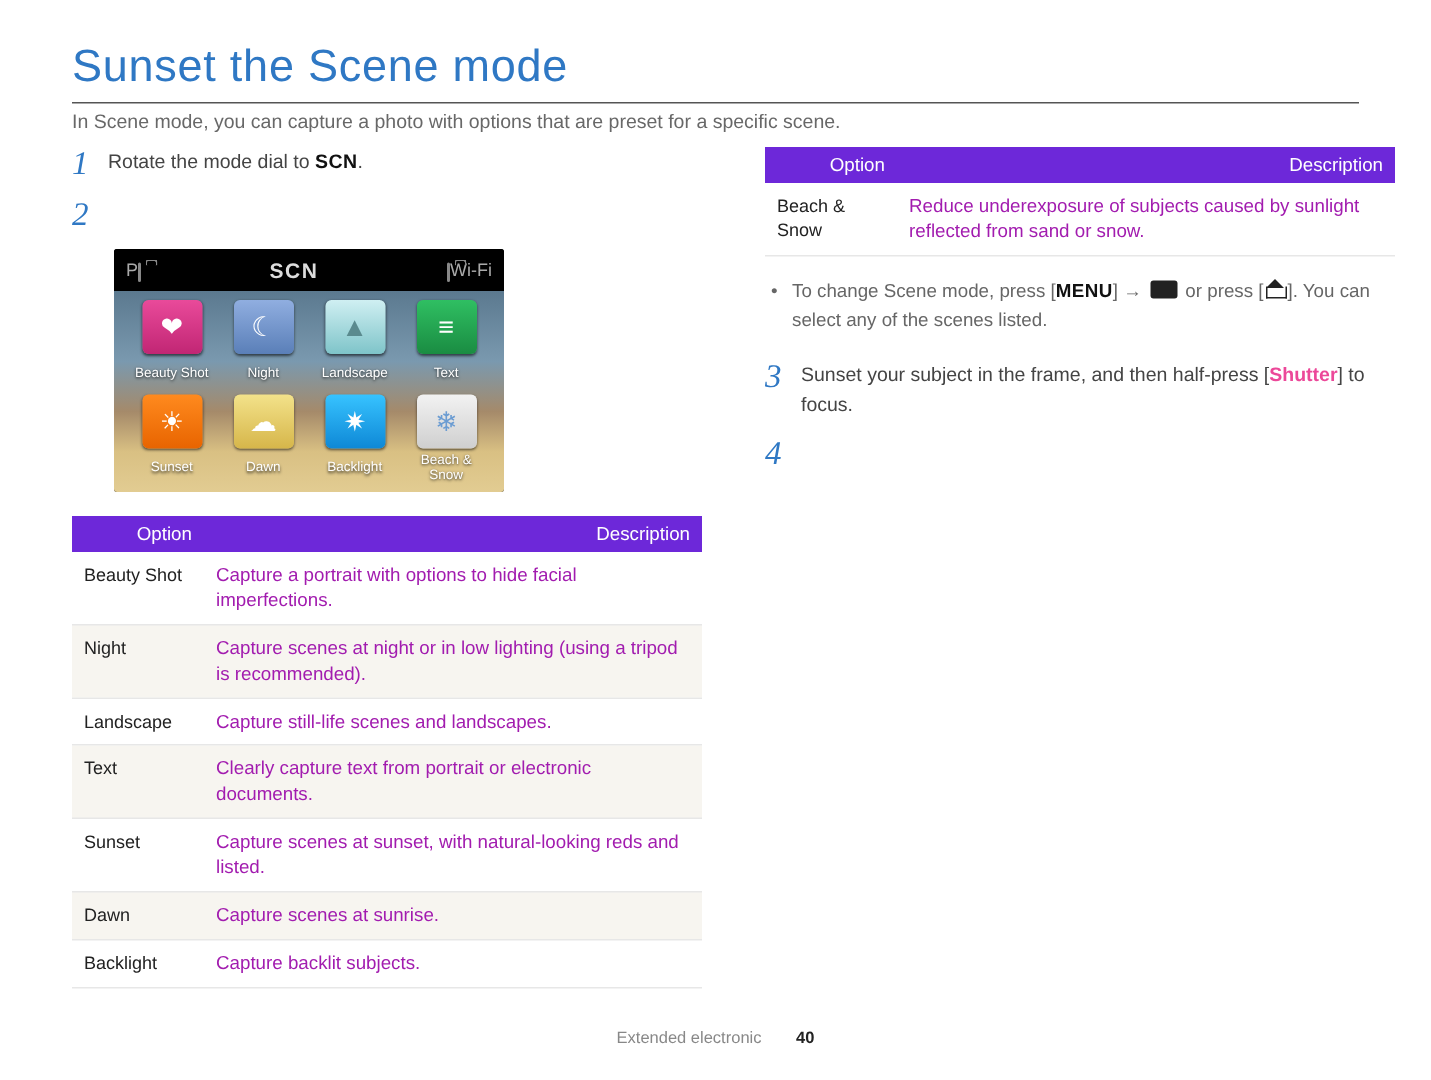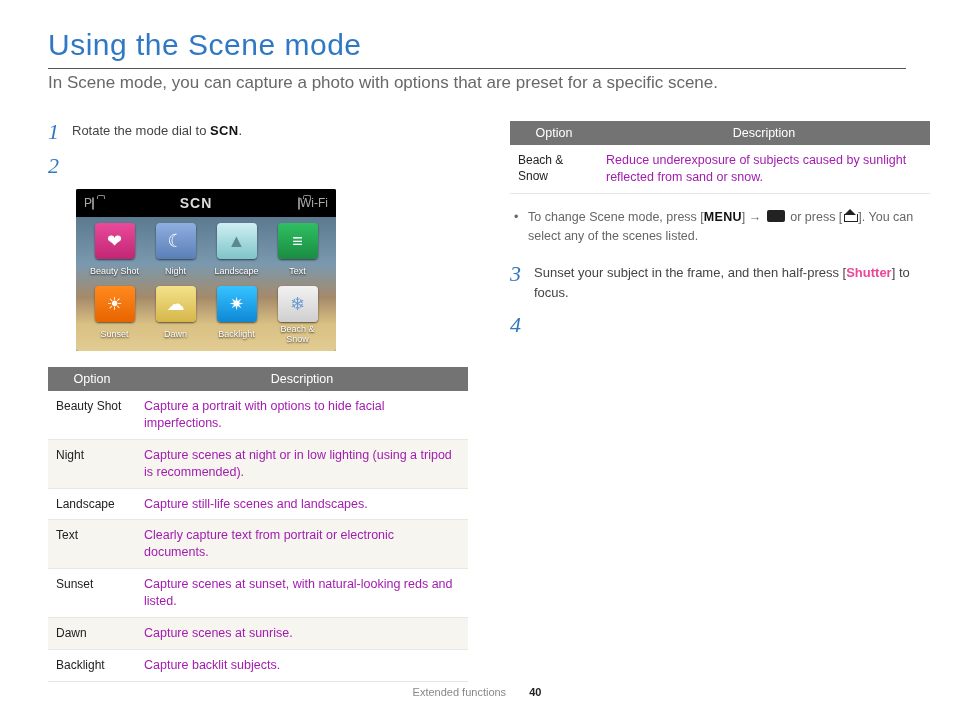--- a/index.html
+++ b/index.html
@@ -1,19 +1,19 @@
 <!DOCTYPE html>
 <html><head>
 <meta charset="utf-8">
 <style>
   *{box-sizing:border-box;margin:0;padding:0;}
   body{font-family:Arial,Helvetica,sans-serif;background:#fff;color:#555;font-size:13px;width:954px;height:720px;position:relative;padding:28px 48px 0 48px;}
   h1{font-family:"Arial Narrow",Arial,sans-serif;font-stretch:condensed;color:#2f78c4;font-weight:400;font-size:30px;letter-spacing:0.5px;margin-bottom:6px;}
   .rule{border-top:1px solid #555;margin-bottom:4px;}
-  .intro{font-size:17px;color:#686868;margin-bottom:28px;}
+  .intro{font-size:13px;color:#686868;margin-bottom:10px;}
   .cols{display:flex;gap:42px;}
   .col{flex:0 0 420px;}
   .step{display:flex;margin:0 0 12px 0;align-items:flex-start;}
   .step-num{font-family:"Times New Roman",serif;font-style:italic;color:#2f78c4;font-size:22px;line-height:1;width:24px;flex:0 0 24px;text-align:left;}
   .step-body{flex:1;color:#444;font-size:13px;line-height:1.5;}
   .step-body b{color:#ec4899;font-weight:700;}
   .step-body .scn{font-weight:700;color:#111;font-family:Arial;letter-spacing:0.3px;}
   .shot{background:#000;width:260px;height:162px;margin:8px 0 16px 28px;position:relative;overflow:hidden;border-radius:2px;}
   .shot-bg{position:absolute;top:28px;left:0;right:0;bottom:0;background:linear-gradient(180deg,#5b798f 0%,#7a99af 35%,#a58a6a 60%,#d9c083 80%,#e2cc92 100%);}
   .shot-top{position:absolute;top:0;left:0;right:0;height:28px;background:#000;display:flex;align-items:center;justify-content:space-between;padding:0 8px;color:#888;font-size:10px;}
@@ -31,40 +31,40 @@
   .t-text{background:linear-gradient(180deg,#2fbf62,#1a8c42);}
   .t-sunset{background:linear-gradient(180deg,#ff8a1e,#e86400);}
   .t-dawn{background:linear-gradient(180deg,#f3e28a,#d6b64a);}
   .t-back{background:linear-gradient(180deg,#37c3ff,#0e88d6);}
   .t-snow{background:linear-gradient(180deg,#f2f2f2,#cfcfcf);}
   .glyph{position:absolute;inset:0;display:flex;align-items:center;justify-content:center;font-size:18px;color:#fff;}
   .t-text .glyph,.t-snow .glyph{color:#fff;}
   .t-land .glyph{color:#5a8a8e;}
   .t-snow .glyph{color:#6b9cd2;}
   .options{width:100%;border-collapse:collapse;font-size:12.5px;}
-  .options th{background:#737373;color:#fff;font-weight:400;text-align:center;padding:5px 8px;font-size:12.5px;}
+  .options th{background:#6d28d9;color:#fff;font-weight:400;text-align:right;padding:5px 8px;font-size:12.5px;}
   .options th:first-child{width:88px;}
   .options td{padding:7px 8px;vertical-align:top;border-bottom:1px solid #e7e7e7;line-height:1.35;color:#a21caf;}
   .options td.opt{color:#222;font-size:12px;}
   .options tr:nth-child(even) td{background:#f7f5f0;}
   .col2 .options{margin-bottom:14px;}
   .note{display:flex;font-size:12.5px;color:#666;margin:0 0 18px 4px;line-height:1.5;}
   .note .dot{flex:0 0 14px;}
   .small-icon{display:inline-block;vertical-align:middle;width:18px;height:12px;background:#222;border-radius:2px;margin:0 2px;position:relative;top:-1px;}
   .home-icon{display:inline-block;vertical-align:middle;width:12px;height:12px;position:relative;top:-1px;margin:0 2px;}
   .home-icon::before{content:"";position:absolute;left:0;bottom:0;width:12px;height:7px;border:1.5px solid #222;border-top:none;}
   .home-icon::after{content:"";position:absolute;left:0px;top:-1px;width:0;height:0;border-left:6px solid transparent;border-right:6px solid transparent;border-bottom:6px solid #222;}
   .menu-text{font-weight:700;color:#111;letter-spacing:0.3px;}
   .footer{position:absolute;bottom:22px;left:0;right:0;text-align:center;font-size:11px;color:#888;}
   .footer .pg{color:#222;font-weight:600;margin-left:20px;}
 </style>
 </head>
 <body>
 
-<h1>Using the Scene mode</h1>
+<h1>Sunset the Scene mode</h1>
 <div class="rule"></div>
 <p class="intro">In Scene mode, you can capture a photo with options that are preset for a specific scene.</p>
 
 <div class="cols">
 
   <div class="col">
 
     <div class="step">
       <div class="step-num">1</div>
       <div class="step-body">
@@ -208,15 +208,15 @@
     </div>
 
     <div class="step">
       <div class="step-num">4</div>
     </div>
 
   </div>
 </div>
 
 <div class="footer">
-  <span>Extended functions</span>
+  <span>Extended electronic</span>
   <span class="pg">40</span>
 </div>
 
 </body></html>

